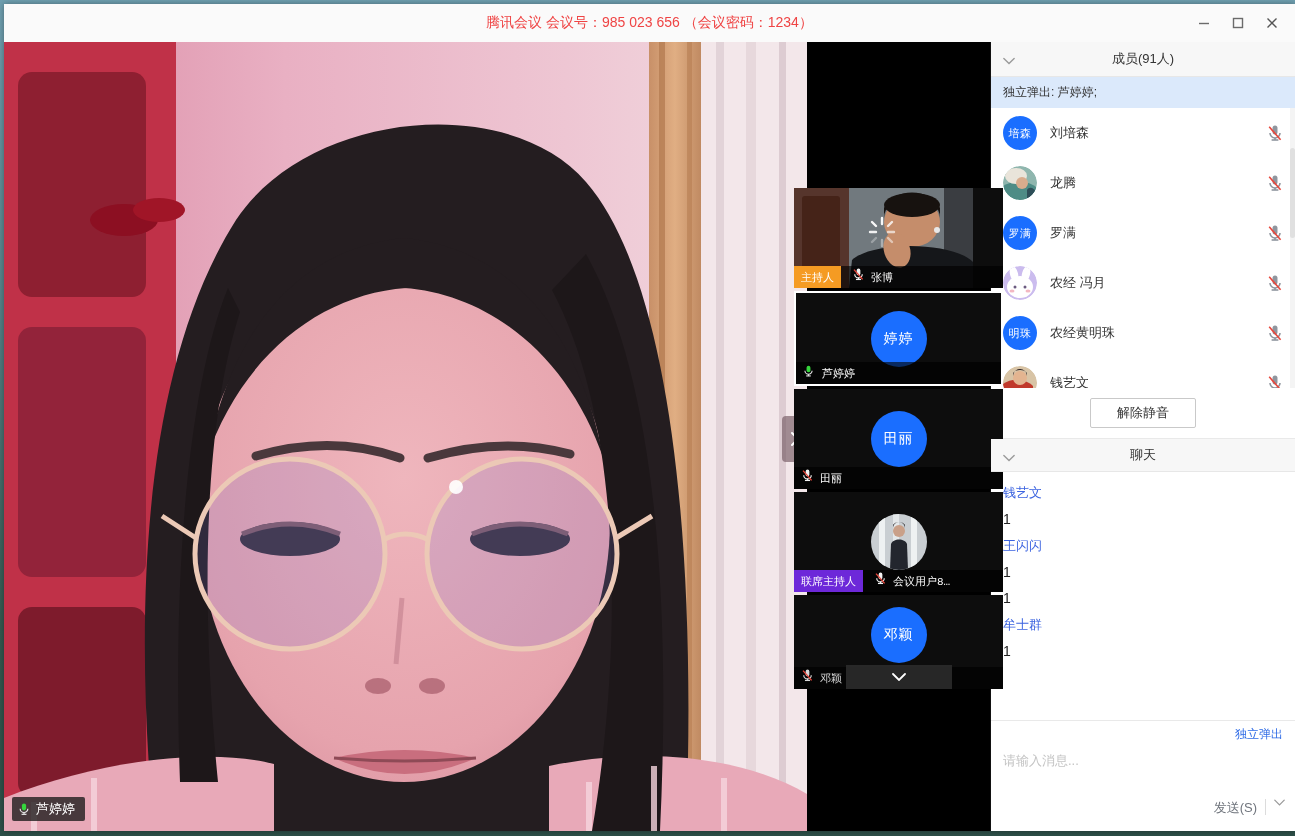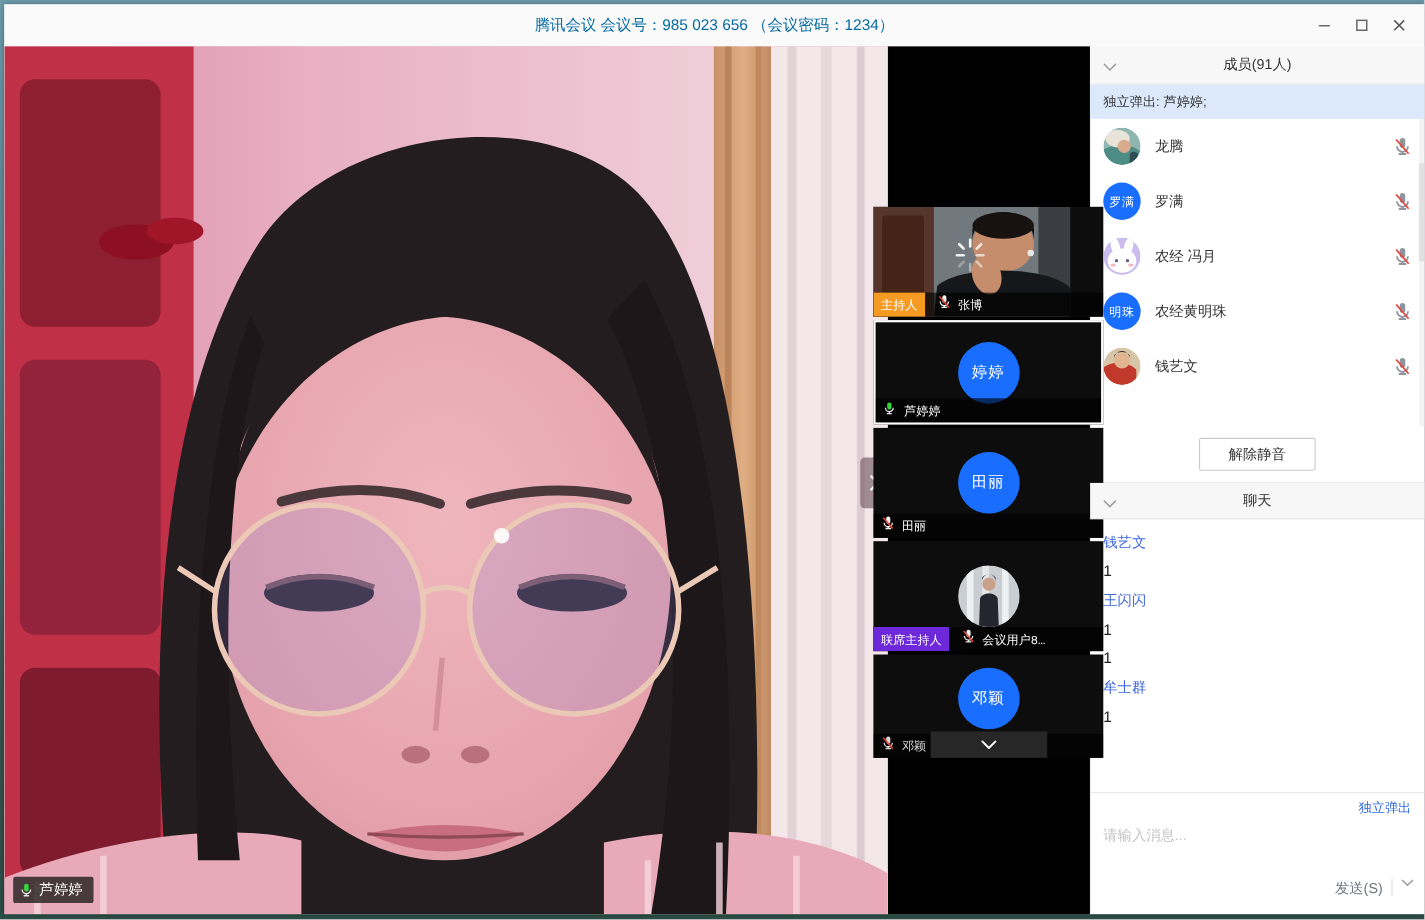--- a/index.html
+++ b/index.html
@@ -8,21 +8,21 @@
 
   .desktop { position:relative; width:1295px; height:836px;
     background:linear-gradient(180deg,#6f9fb0 0%,#57838a 35%,#35584f 75%,#2d4f48 100%); }
 
   .window { position:absolute; left:4px; top:4px; width:1291px; height:827px;
     background:#fff; display:flex; flex-direction:column; box-shadow:0 0 6px rgba(0,0,0,.35); }
 
   
   .titlebar { position:relative; height:38px; background:#fafafa; flex:0 0 38px;
     display:flex; align-items:center; justify-content:center; }
-  .titlebar-text { font-size:14px; color:#0369a1; }
+  .titlebar-text { font-size:14px; color:#ef4444; }
   .win-controls { position:absolute; right:6px; top:0; height:38px; display:flex; align-items:center; }
   .win-btn { width:34px; height:38px; display:flex; align-items:center; justify-content:center; cursor:pointer; }
   .win-btn svg { display:block; }
 
   
   .content { display:flex; height:789px; flex:1 1 auto; }
 
   
   .main-video { position:relative; width:803px; flex:0 0 803px; overflow:hidden; background:#e9b7c6; }
   .main-video svg.scene { display:block; }
@@ -352,20 +352,33 @@
               <path d="M1,1 L7,7 L13,1" fill="none" stroke="#9a9a9a" stroke-width="1.6" stroke-linecap="round"></path>
             </svg>
           </span>
           <span>成员(91人)</span>
         </div>
 
         <div class="speaking-banner">独立弹出: 芦婷婷;</div>
 
         <div class="member-list">
 
+          <div class="member-row">
+            <div class="avatar-sm blue">培森</div>
+            <div class="member-name">刘培森</div>
+            <div class="member-mic">
+              <svg width="20" height="20" viewBox="0 0 20 20">
+                  <rect x="7.5" y="2.5" width="5" height="9" rx="2.5" fill="#8f959e"></rect>
+                  <path d="M5 10 a5 5 0 0 0 10 0" fill="none" stroke="#8f959e" stroke-width="1.6"></path>
+                  <line x1="10" y1="14.8" x2="10" y2="17" stroke="#8f959e" stroke-width="1.6"></line>
+                  <line x1="6.6" y1="17" x2="13.4" y2="17" stroke="#8f959e" stroke-width="1.6"></line>
+                  <line x1="4.2" y1="3.8" x2="15.6" y2="16.8" stroke="#e8453a" stroke-width="1.6"></line>
+                </svg>
+            </div>
+          </div>
 
           <div class="member-row">
             <div class="avatar-sm">
               <svg width="34" height="34" viewBox="0 0 34 34">
                   <defs>
                     <clipPath id="cl1">
                       <circle cx="17" cy="17" r="17"></circle>
                     </clipPath>
                   </defs>
                   <g clip-path="url(#cl1)">

